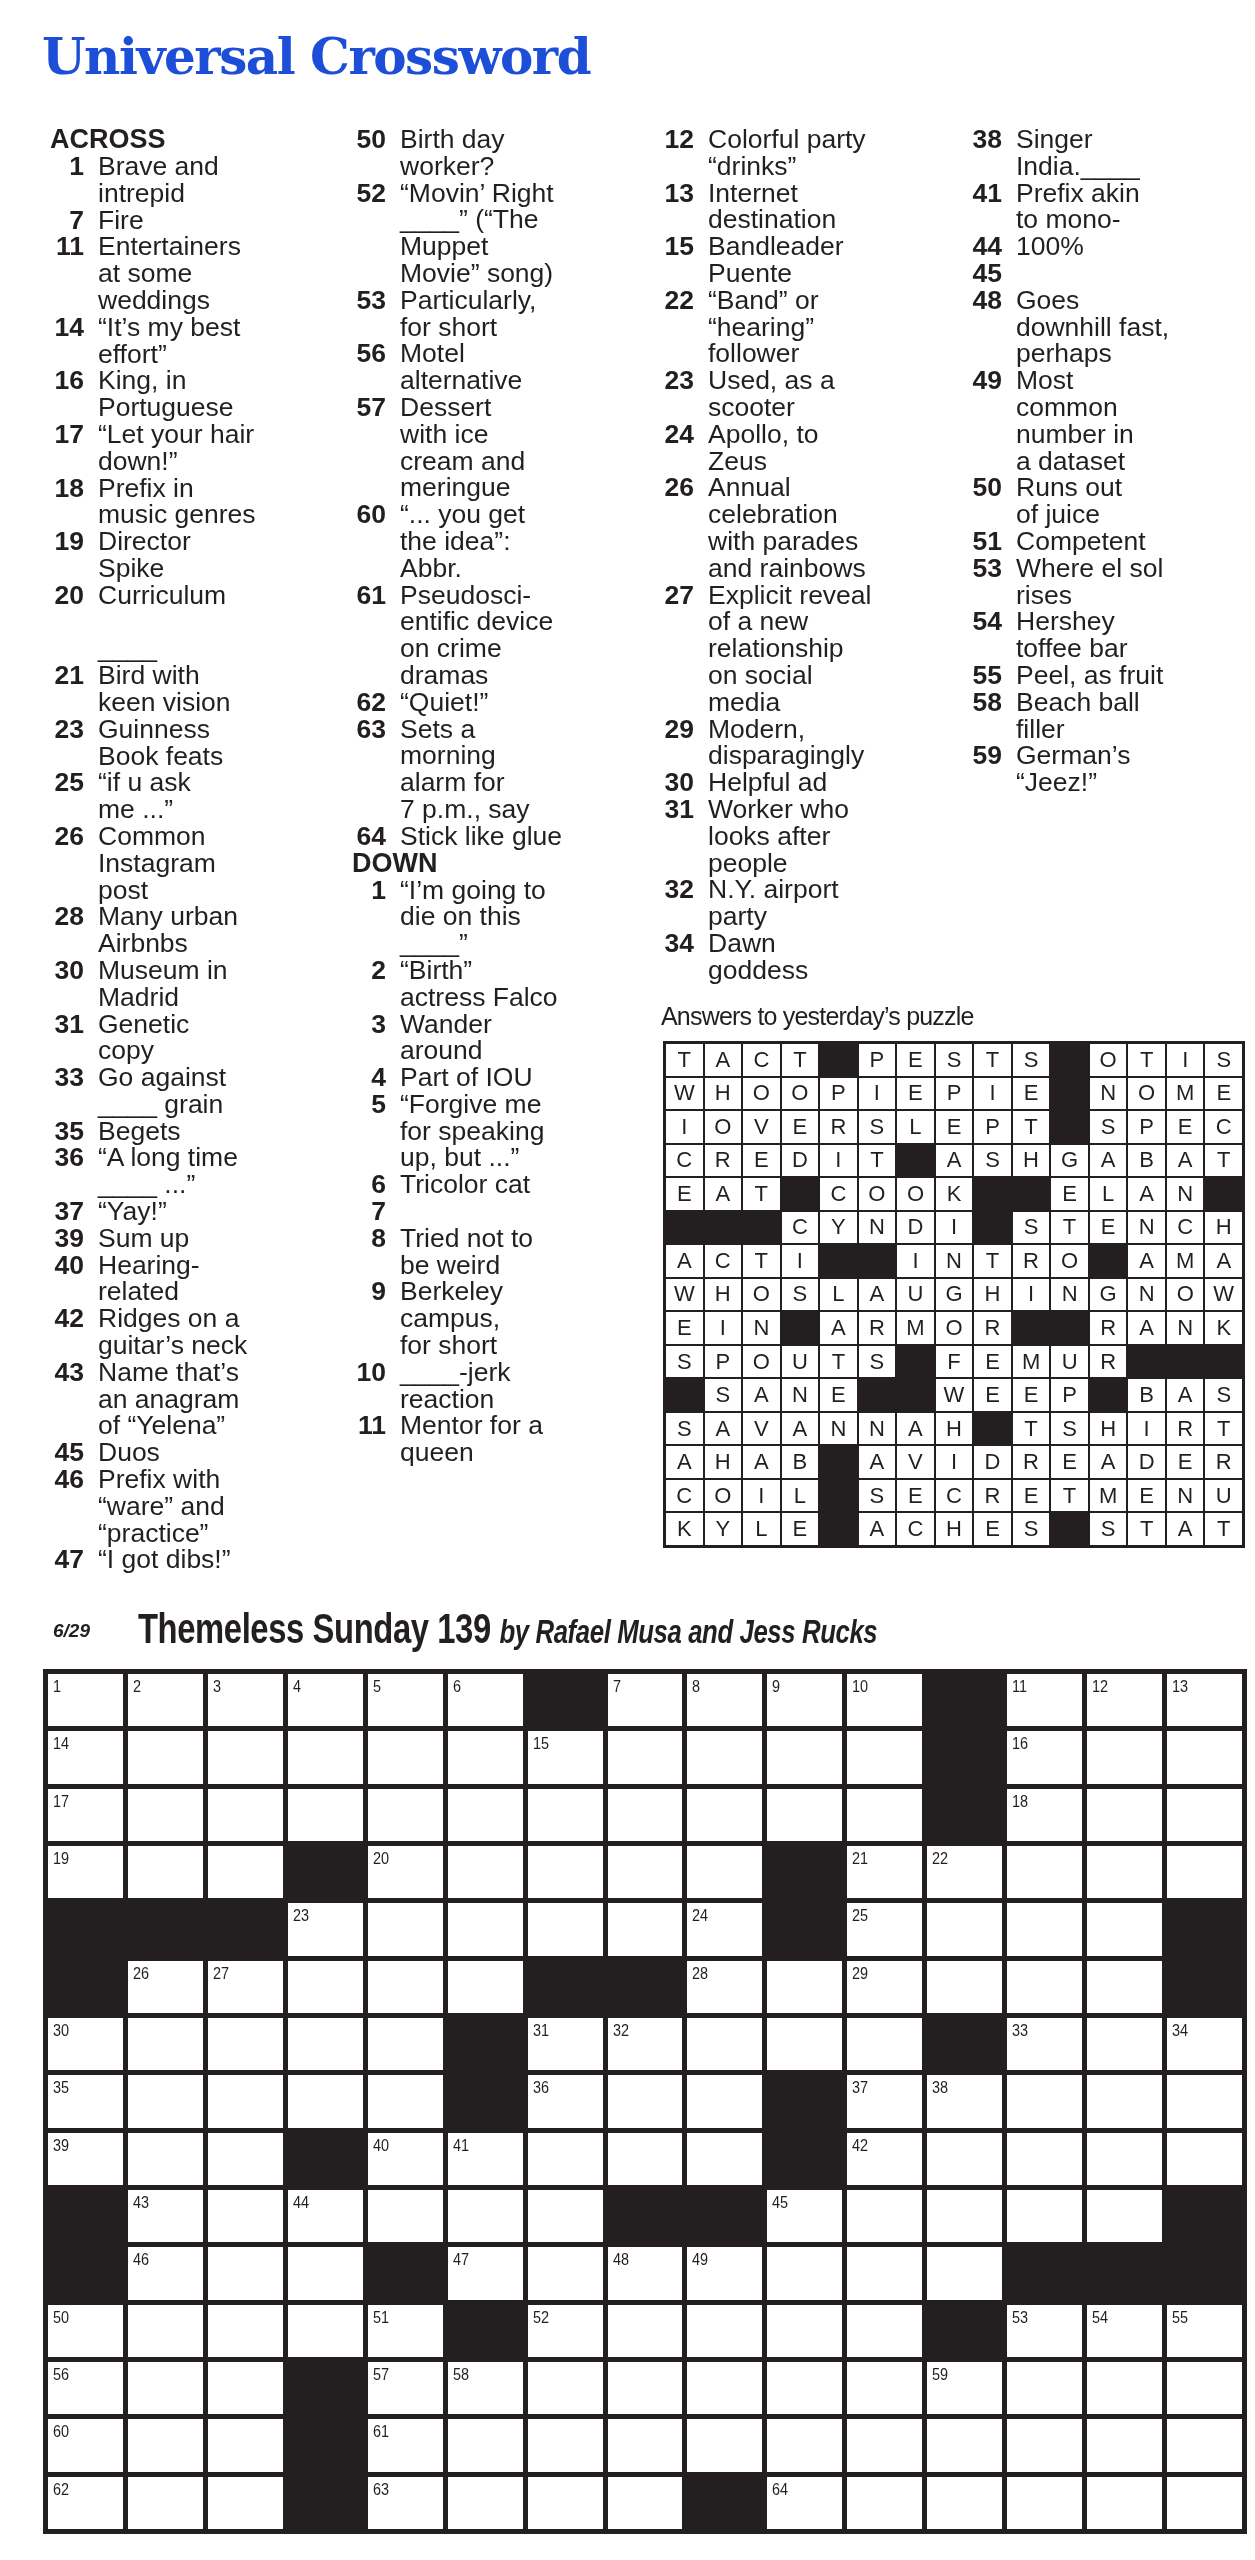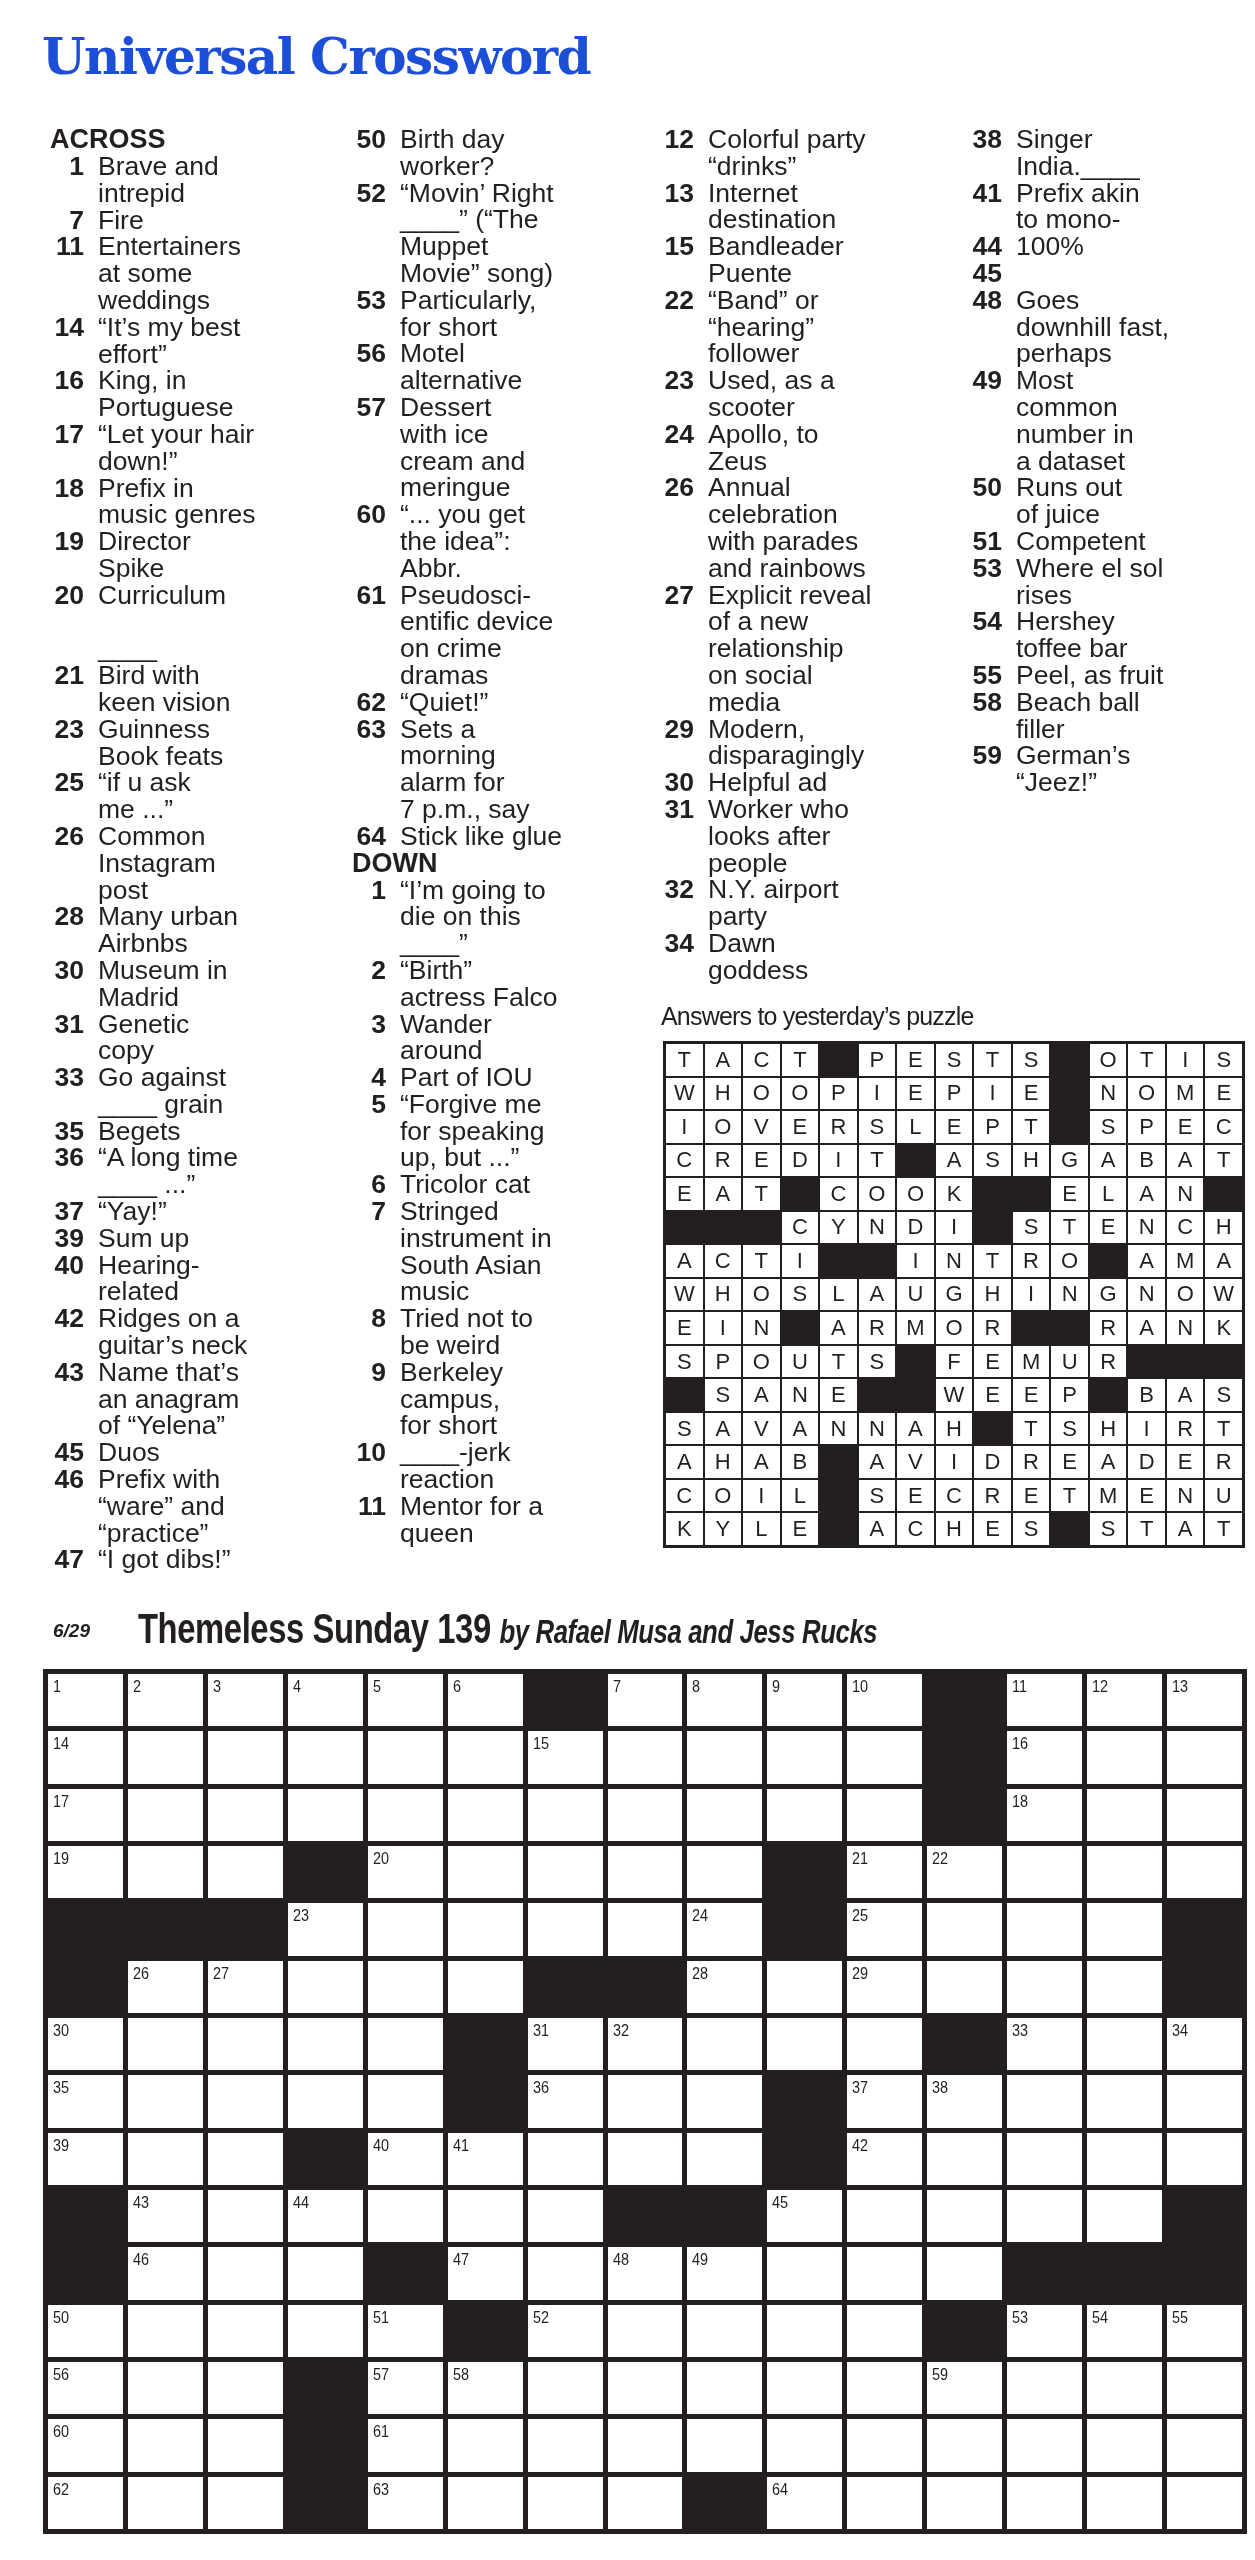--- a/index.html
+++ b/index.html
@@ -248,24 +248,20 @@
       <span class="txt">“Forgive me
 for speaking
 up, but ...”</span>
     </div>
     <div class="clue">
       <span class="num">6</span>
       <span class="txt">Tricolor cat</span>
     </div>
     <div class="clue">
       <span class="num">7</span>
-      <span class="txt">Stringed
-instrument in
-South Asian
-music</span>
     </div>
     <div class="clue">
       <span class="num">8</span>
       <span class="txt">Tried not to
 be weird</span>
     </div>
     <div class="clue">
       <span class="num">9</span>
       <span class="txt">Berkeley
 campus,

